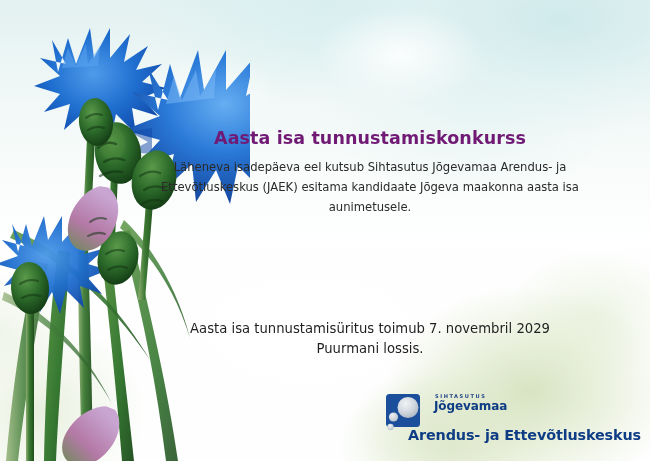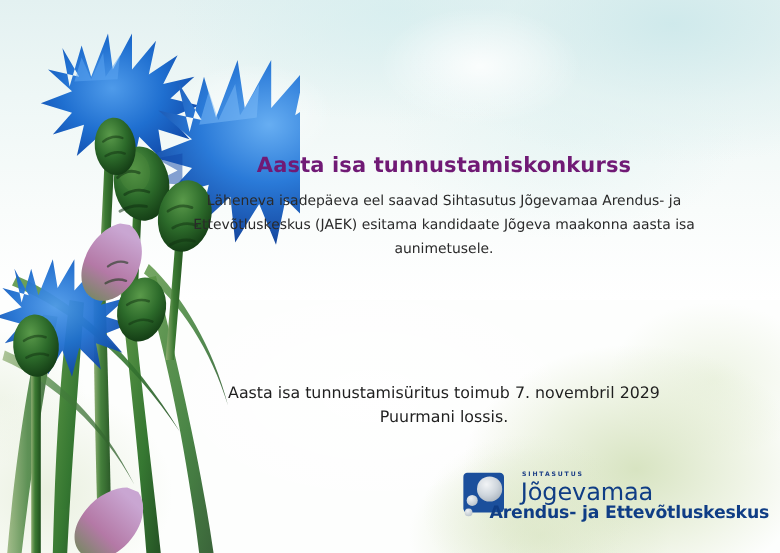--- a/index.html
+++ b/index.html
@@ -84,26 +84,26 @@
     position:absolute;left:386px;top:391px;
     display:flex;align-items:flex-start;
   }
   #logo-mark{flex:0 0 auto;margin-top:1px;}
   #logo-text{margin-left:6px;display:flex;flex-direction:column;}
   #logo-eyebrow{
     font-size:5.1px;font-weight:bold;color:#1c3f86;
     letter-spacing:1.55px;line-height:1;margin:3px 0 0 3px;
   }
   #logo-name{
-    font-size:20px;font-weight:normal;color:#0f3d85;
+    font-size:12px;font-weight:bold;color:#0f3d85;
     line-height:1.02;margin-top:1px;margin-left:2px;letter-spacing:-.1px;
   }
   #logo-sub{
     font-size:14.4px;font-weight:bold;color:#0f3d85;
-    line-height:1.04;margin-top:1px;margin-left:-24px;letter-spacing:-.15px;
+    line-height:1.04;margin-top:16px;margin-left:-24px;letter-spacing:-.15px;
   }
 </style>
 </head>
 <body>
 
 <div id="poster">
 
   <div class="wash" id="wash-sky"></div>
   <div class="wash" id="wash-sky-2"></div>
   <div class="wash" id="wash-white-center"></div>
@@ -202,21 +202,21 @@
       </g>
 
       <g transform="translate(84,404)">
         <path d="M20 0 c 12 8 14 26 8 42 c -6 16 -18 26 -30 24 c -12 -2 -18 -16 -14 -32 c 4 -18 16 -30 26 -34 Z" fill="url(#pinkBud)" transform="rotate(22 10 32)"></path>
       </g>
     </svg>
   </div>
 
   <div id="content">
     <div id="poster-title">Aasta isa tunnustamiskonkurss</div>
-    <div class="para" id="para-intro">Läheneva isadepäeva eel saavad Sihtasutus Jõgevamaa Arendus- ja Ettevõtluskeskus (JAEK) esitama kandidaate Jõgeva maakonna aasta isa aunimetusele.</div>
+    <div class="para" id="para-intro">Läheneva isadepäeva eel kutsub Sihtasutus Jõgevamaa Arendus- ja Ettevõtluskeskus (JAEK) esitama kandidaate Jõgeva maakonna aasta isa aunimetusele.</div>
     <div class="para" id="para-event">Aasta isa tunnustamisüritus toimub 7. novembril 2029 Puurmani lossis.</div>
   </div>
 
   <div id="logo">
     <div id="logo-mark">
       <svg width="40" height="42" viewBox="0 0 40 42" xmlns="http://www.w3.org/2000/svg">
         <defs>
           <radialGradient id="bigCircle" cx="38%" cy="32%" r="72%">
             <stop offset="0%" stop-color="#f2f4f6"></stop>
             <stop offset="60%" stop-color="#cfd6dd"></stop>

